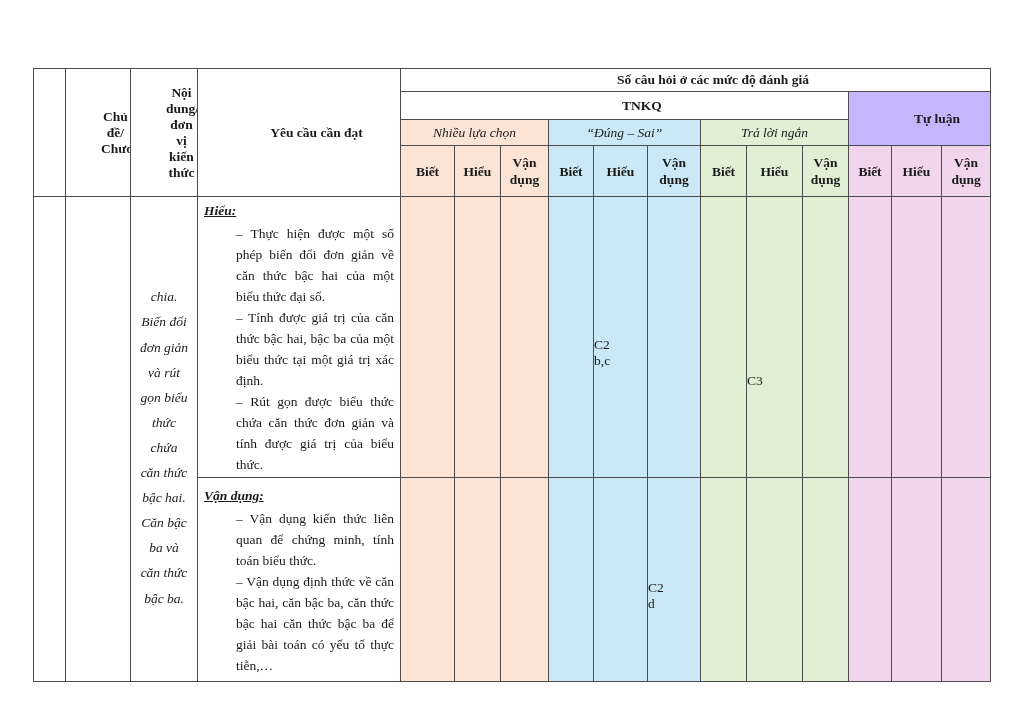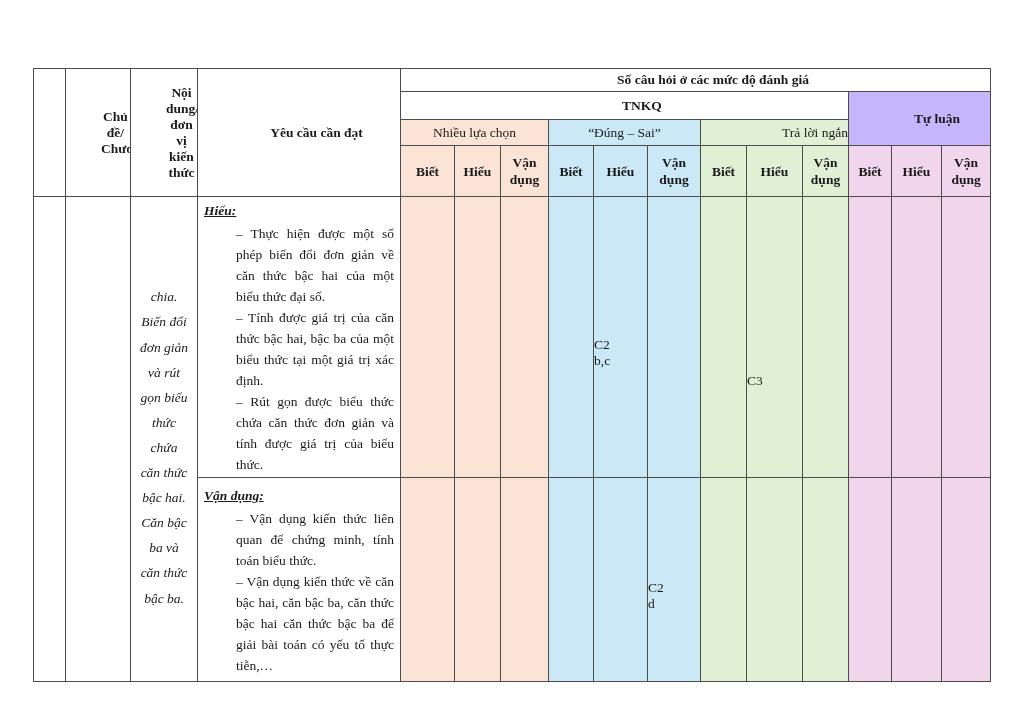--- a/index.html
+++ b/index.html
@@ -36,20 +36,21 @@
   }
   .rA { height: 23px; }
   .rB { height: 28px; }
   .rC { height: 26px; }
   .rD { height: 51px; }
   .rBody1 { height: 253px; }
   .rBody2 { height: 204px; }
   .rA th, .rB th { line-height: 16px; }
   th.group-hdr {
     font-weight: normal;
+    font-style: italic;
     text-align: center;
     font-size: 13.5px;
   }
   th.level-hdr {
     font-weight: bold;
     text-align: center;
     line-height: 17px;
     padding: 2px;
   }
   td.noidung-cell {
@@ -118,21 +119,21 @@
         <th class="hdr" rowspan="4">Yêu cầu cần đạt</th>
         <th class="hdr" colspan="12">Số câu hỏi ở các mức độ đánh giá</th>
       </tr>
       <tr class="rB">
         <th class="hdr" colspan="9">TNKQ</th>
         <th class="hdr" colspan="3" rowspan="2" style="background-color: #c4b5fd;">Tự luận</th>
       </tr>
       <tr class="rC">
         <th class="group-hdr" colspan="3" style="background-color: rgb(251, 228, 213);">Nhiều lựa chọn</th>
         <th class="group-hdr" colspan="3" style="background-color: rgb(203, 232, 246);">“Đúng – Sai”</th>
-        <th class="group-hdr" colspan="3" style="background-color: rgb(223, 240, 212); text-align: right;">Trả lời ngắn</th>
+        <th class="group-hdr" colspan="3" style="background-color: rgb(223, 240, 212);">Trả lời ngắn</th>
       </tr>
       <tr class="rD">
         <th class="level-hdr" style="background-color: rgb(251, 228, 213);">Biết</th>
         <th class="level-hdr" style="background-color: rgb(251, 228, 213);">Hiểu</th>
         <th class="level-hdr" style="background-color: rgb(251, 228, 213);">Vận dụng</th>
         <th class="level-hdr" style="background-color: rgb(203, 232, 246);">Biết</th>
         <th class="level-hdr" style="background-color: rgb(203, 232, 246);">Hiểu</th>
         <th class="level-hdr" style="background-color: rgb(203, 232, 246);">Vận dụng</th>
         <th class="level-hdr" style="background-color: rgb(223, 240, 212);">Biết</th>
         <th class="level-hdr" style="background-color: rgb(223, 240, 212);">Hiểu</th>
@@ -176,21 +177,21 @@
         <td class="score-cell" style="background-color: rgb(223, 240, 212);"></td>
         <td class="score-cell" style="background-color: rgb(241, 213, 236);"></td>
         <td class="score-cell" style="background-color: rgb(241, 213, 236);"></td>
         <td class="score-cell" style="background-color: rgb(241, 213, 236);"></td>
       </tr>
 
       <tr class="rBody2">
         <td class="req-cell">
           <div class="req-heading">Vận dụng:</div>
           <p>– Vận dụng kiến thức liên quan để chứng minh, tính toán biểu thức.</p>
-          <p>– Vận dụng kiến thức về căn bậc hai, căn bậc ba, căn thức bậc hai căn thức bậc ba để giải bài toán có yếu tố thực tiễn,…</p>
+          <p>– Vận dụng định thức về căn bậc hai, căn bậc ba, căn thức bậc hai căn thức bậc ba để giải bài toán có yếu tố thực tiễn,…</p>
         </td>
         <td class="score-cell" style="background-color: rgb(251, 228, 213);"></td>
         <td class="score-cell" style="background-color: rgb(251, 228, 213);"></td>
         <td class="score-cell" style="background-color: rgb(251, 228, 213);"></td>
         <td class="score-cell" style="background-color: rgb(203, 232, 246);"></td>
         <td class="score-cell" style="background-color: rgb(203, 232, 246);"></td>
         <td class="score-cell" style="padding-top: 33px; background-color: rgb(203, 232, 246);">C2
 d</td>
         <td class="score-cell" style="background-color: rgb(223, 240, 212);"></td>
         <td class="score-cell" style="background-color: rgb(223, 240, 212);"></td>

